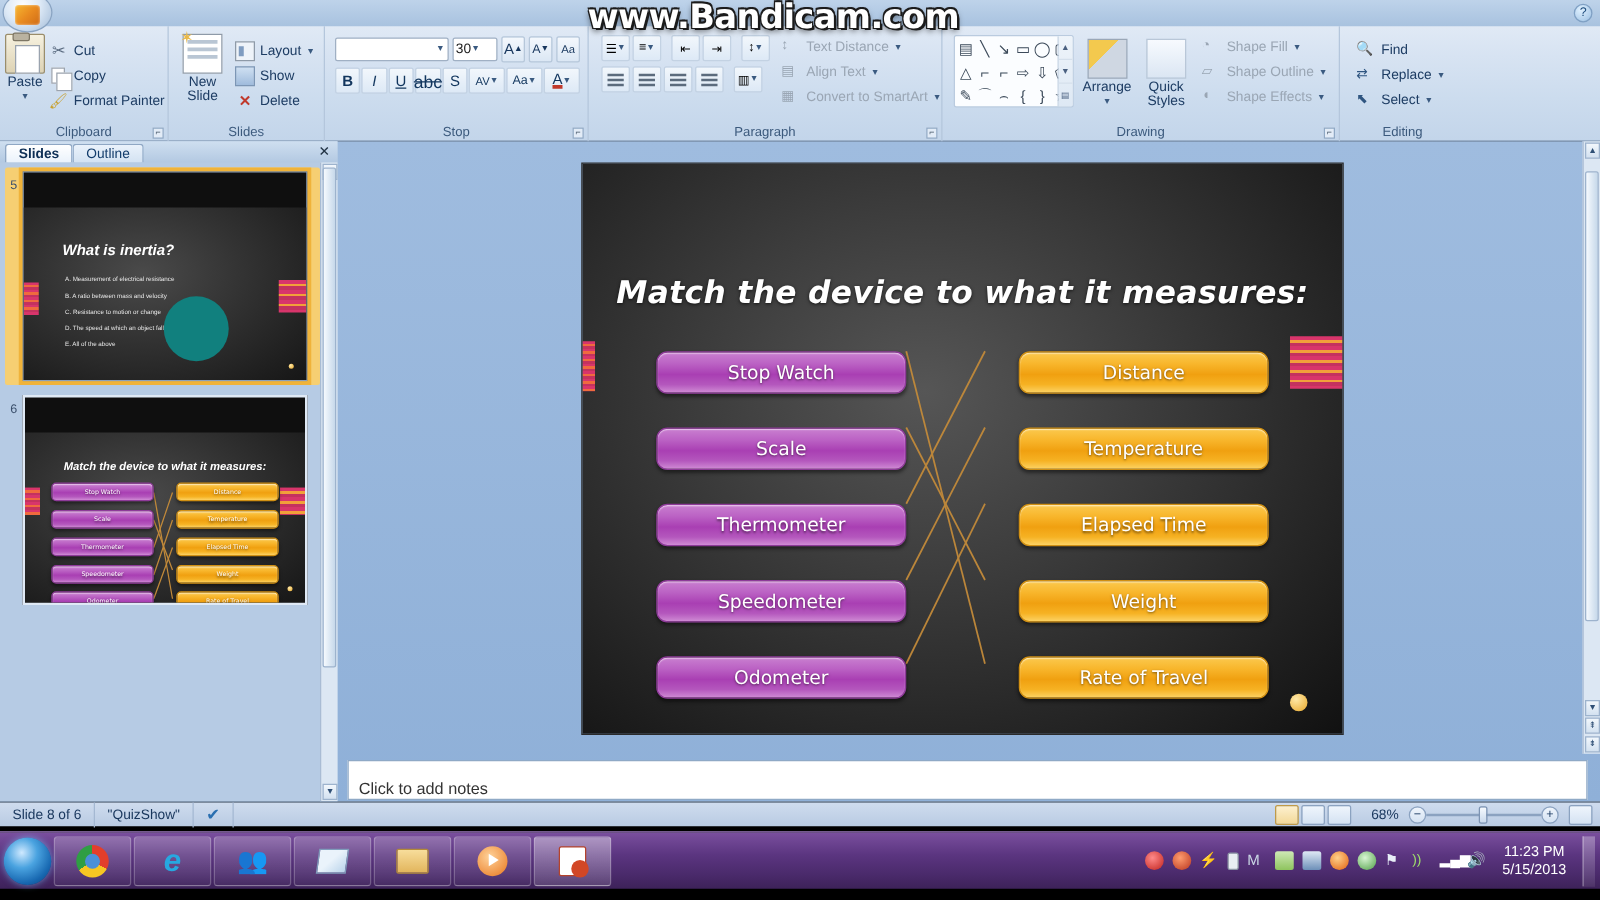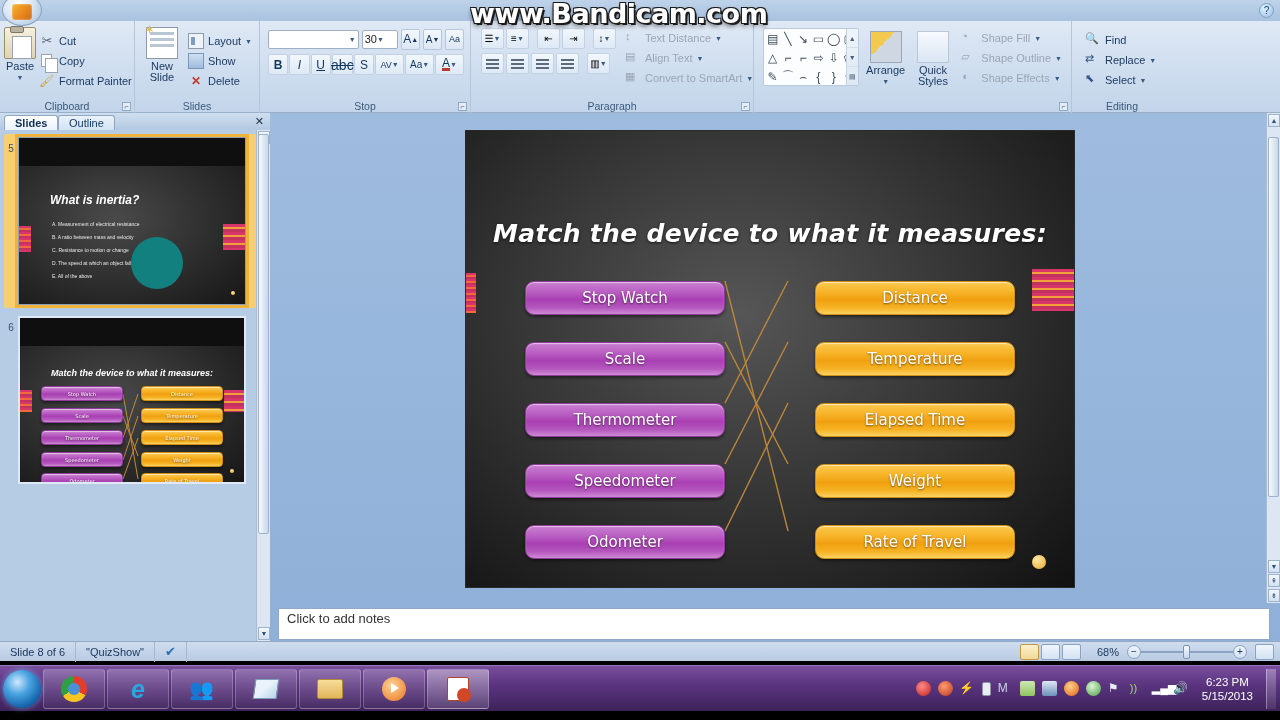--- a/index.html
+++ b/index.html
@@ -197,21 +197,21 @@
     right:59px;
     background: linear-gradient(180deg,#fbc94e 0%,#f8b62c 28%,#f0a010 55%,#f6b223 80%,#fcd263 100%);
     border:1px solid #d08f12; box-shadow: inset 0 1px 1px rgba(255,255,255,.6), 0 2px 3px rgba(0,0,0,.45);
   }
   .connectors { position:absolute; inset:0; }
 
   
   .notes {
     position:absolute; left:278px; top:495px; width:992px; height:32px;
     background:#fff; border:1px solid #8fa9c6; font-size:13px; color:#333;
-    padding:2px 8px; font-family:"Liberation Sans", sans-serif;
+    padding:14px 8px; font-family:"Liberation Sans", sans-serif;
   }
   .area-scroll { position:absolute; right:0; top:0; width:14px; height:490px; background:#dce7f3; border-left:1px solid #a9bcd4; }
   .as-thumb { position:absolute; left:1px; top:24px; width:11px; height:360px; background:linear-gradient(90deg,#f6fafe,#c6d8ea); border:1px solid #9db3cd; border-radius:2px; }
 
   
   .statusbar {
     position:absolute; left:0; top:641px; width:1280px; height:20px;
     background:linear-gradient(180deg,#cfdcee,#b9cbe3); border-top:1px solid #93a9c5;
     display:flex; align-items:center; font-size:11px; color:#18365c;
   }
@@ -488,20 +488,21 @@
               <span>Shape Outline</span>
                 <span class="caret">▼</span>
             </div>
             <div class="sm-row dim">
               <span class="sm-ico">◖</span>
               <span>Shape Effects</span>
                 <span class="caret">▼</span>
             </div>
           </div>
         </div>
+        <div class="group-title">Drawing</div>
         <div class="dlg">⌐</div>
       </div>
 
       <div class="group" style="width:100px;border-right:none">
         <div class="col" style="padding:6px 0 0 6px">
           <div class="sm-row">
             <span class="sm-ico ed-ico">🔍</span>
             <span>Find</span>
           </div>
           <div class="sm-row">
@@ -705,19 +706,19 @@
       <span class="tray-ico" style="color:#c9d6e4;font-size:12px;line-height:14px">M</span>
       <span class="tray-ico" style="background:linear-gradient(180deg,#cfe8b6,#8ec45e);border-radius:2px"></span>
       <span class="tray-ico" style="background:linear-gradient(180deg,#dfe9f5,#6c8fb8);border-radius:2px"></span>
       <span class="tray-ico" style="border-radius:50%;background:radial-gradient(circle at 40% 35%,#ffd08a,#e2600f)"></span>
       <span class="tray-ico" style="border-radius:50%;background:radial-gradient(circle at 40% 35%,#d9f5d4,#4e9e45)"></span>
       <span class="tray-ico" style="color:#e7eef7;font-size:12px;line-height:14px">⚑</span>
       <span class="tray-ico" style="color:#9fe06b;font-size:11px;line-height:14px">))</span>
       <span class="tray-ico" style="color:#fff;font-size:11px;line-height:14px">▂▄▆</span>
       <span class="tray-ico" style="color:#fff;font-size:12px;line-height:14px">🔊</span>
       <div class="clock">
-        <div>6:23 PM</div>
+        <div>11:23 PM</div>
         <div>5/15/2013</div>
       </div>
       <div class="showdesk"></div>
     </div>
   </div>
 </div>
 
 </body></html>

